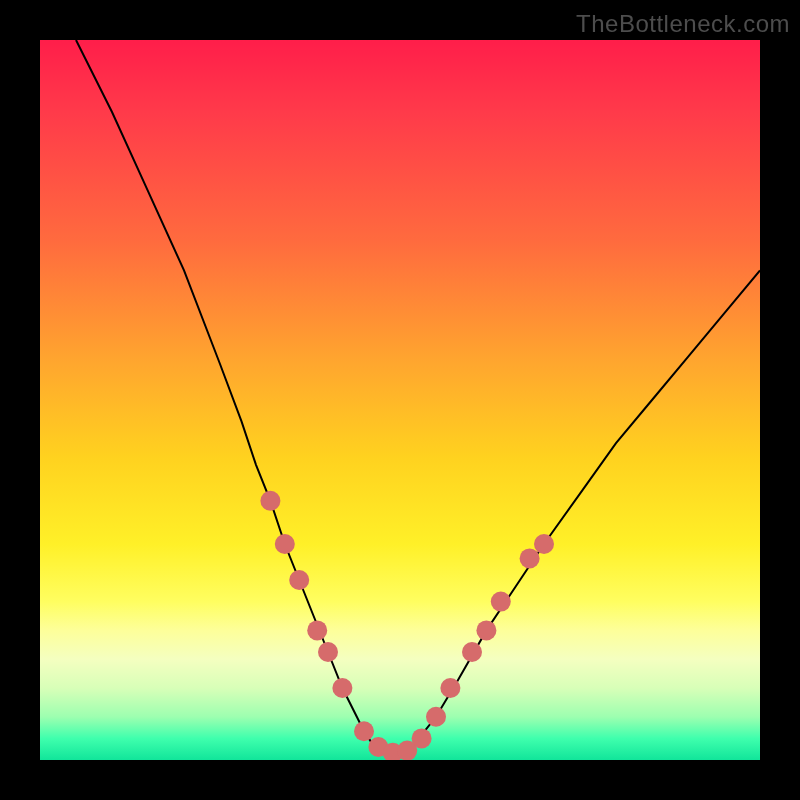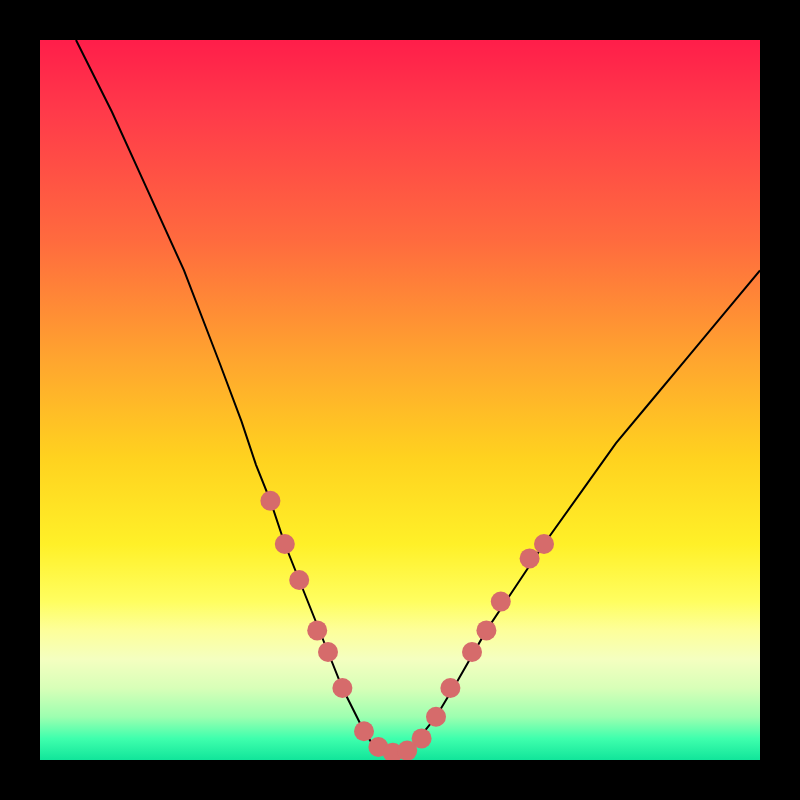--- a/index.html
+++ b/index.html
@@ -65,20 +65,21 @@
   }
   .dot {
     fill: #d66b6b;
     stroke: none;
   }
 </style>
 </head>
 <body>
 
 <div class="frame">
+  <div class="watermark">TheBottleneck.com</div>
   <div class="plot-area">
     <div class="gradient-bg"></div>
     <svg class="curve" viewBox="0 0 720 720" preserveAspectRatio="none">
       <path id="curve-path" class="curve-path" d="M36.0 0.0 L72.0 72.0 L108.0 151.2 L144.0 230.4 L180.0 324.0 L201.6 381.6 L216.0 424.8 L230.4 460.8 L244.8 504.0 L259.2 540.0 L273.6 576.0 L288.0 612.0 L302.4 648.0 L316.8 676.8 L324.0 691.2 L331.2 702.0 L338.4 709.2 L345.6 712.8 L352.8 712.8 L360.0 712.8 L367.2 710.6 L374.4 705.6 L381.6 694.8 L396.0 676.8 L417.6 640.8 L446.4 590.4 L475.2 547.2 L504.0 504.0 L540.0 453.6 L576.0 403.2 L612.0 360.0 L648.0 316.8 L684.0 273.6 L720.0 230.4"></path>
       <g id="dots-group">
           <circle cx="230.4" cy="460.8" r="10" class="dot"></circle>
           <circle cx="244.8" cy="504.0" r="10" class="dot"></circle>
           <circle cx="259.2" cy="540.0" r="10" class="dot"></circle>
           <circle cx="277.2" cy="590.4" r="10" class="dot"></circle>
           <circle cx="288.0" cy="612.0" r="10" class="dot"></circle>

